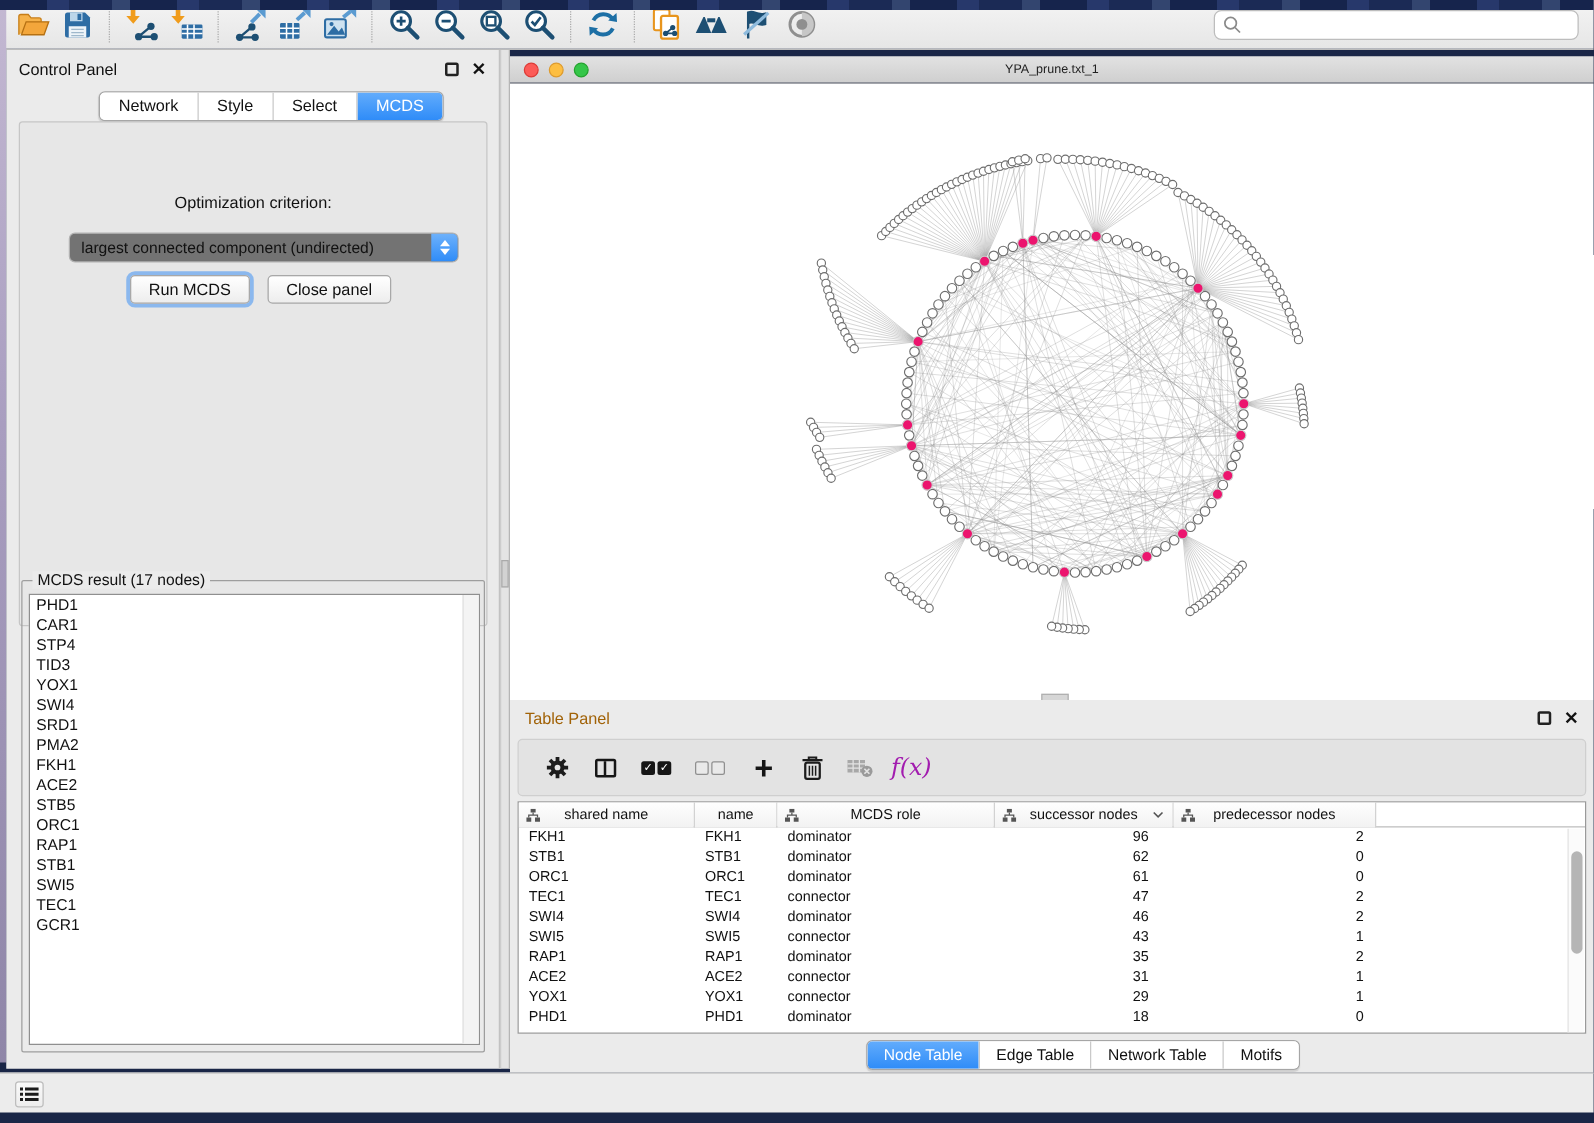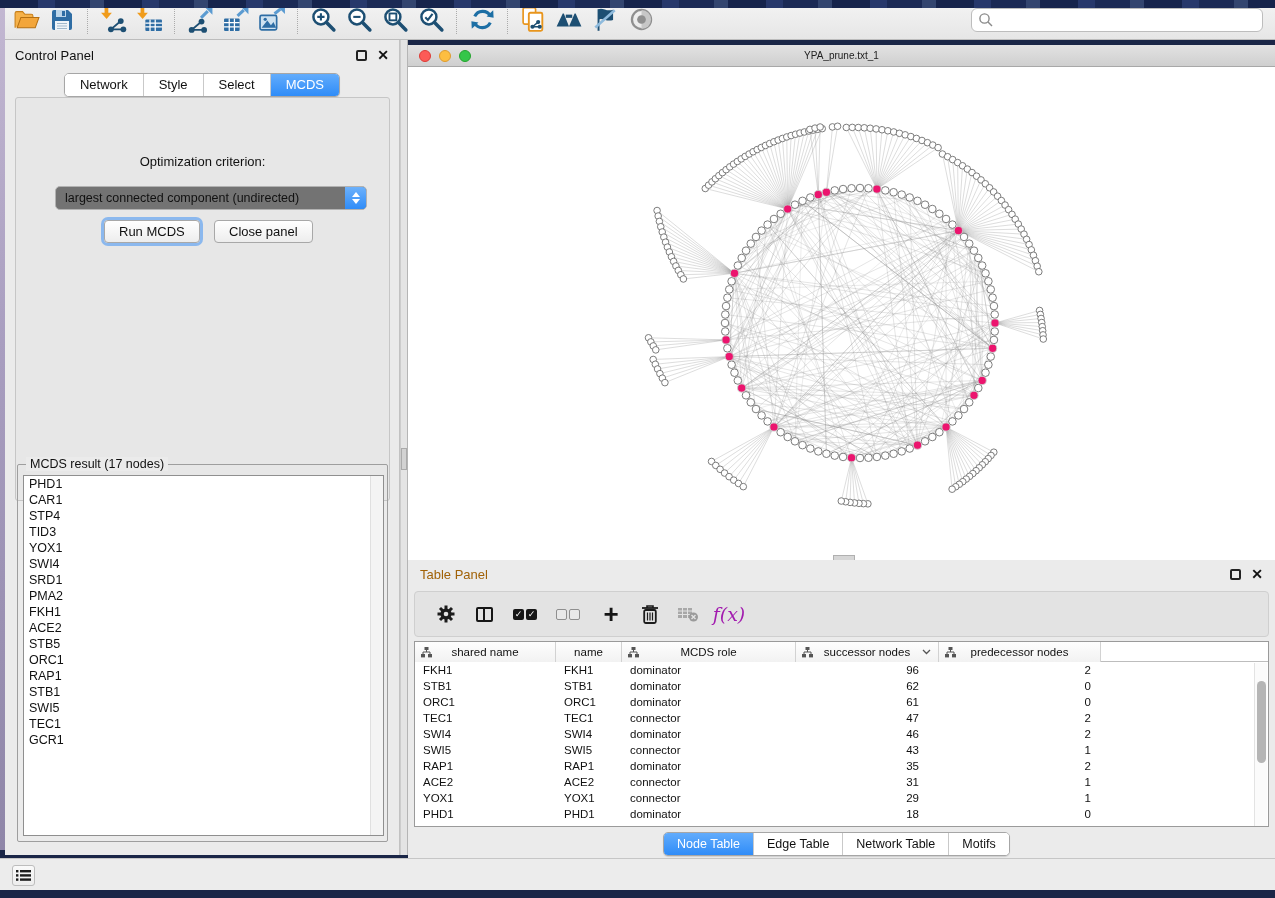--- a/index.html
+++ b/index.html
@@ -31,21 +31,21 @@
 
   
   .control-panel { left:5px; top:40px; width:395px; height:815px; background:#ebebeb; border-right:1px solid #c2c2c2; }
   .cp-titlebar { position:absolute; left:0; top:0; width:100%; height:30px; display:flex; align-items:center; padding:0 10px; }
   .cp-title { font-size:13px; color:#111; }
   .panel-wctl { margin-left:auto; display:flex; gap:10px; align-items:center; }
   .wctl-float { width:11px; height:11px; border:2px solid #222; border-radius:2px; }
   .wctl-close { font-size:14px; font-weight:bold; color:#111; line-height:11px; }
   .cp-tabs-row { position:absolute; left:0; top:33px; width:100%; display:flex; justify-content:center; }
   .seg-group { display:inline-flex; background:#fff; border:1px solid #a6a6a6; border-radius:5px; overflow:hidden;
-    box-shadow:0 1px 1px rgba(0,0,0,0.12); }
+    box-shadow:0 1px 1px rgba(0,0,0,0.12);margin-left:30px; }
   .seg-btn { padding:3px 15px; font-size:13px; color:#111; background:#fff; border:none; border-left:1px solid #c9c9c9;
     font-family:inherit; line-height:16px; }
   .seg-btn:first-child { border-left:none; }
   .seg-btn.active { background:linear-gradient(#62acfc,#2f8cf8); color:#fff; }
   .cp-inner { position:absolute; left:10px; top:57px; width:375px; height:404px;
     background:#e7e7e7; border:1px solid #c6c6c6; border-radius:3px; }
   .opt-label { position:absolute; left:0; top:56px; width:100%; text-align:center; font-size:13px; color:#111; }
   .combo { position:absolute; left:39px; top:88px; width:312px; height:24px; background:#737373;
     border:1px solid #b2b2b2; border-radius:5px; display:flex; align-items:center; }
   .combo-text { flex:1; font-size:12.5px; padding-left:9px; color:#111; white-space:nowrap; overflow:hidden; }

